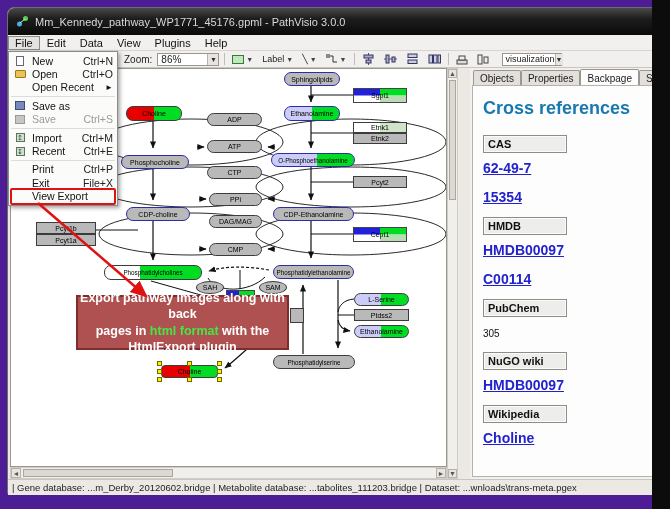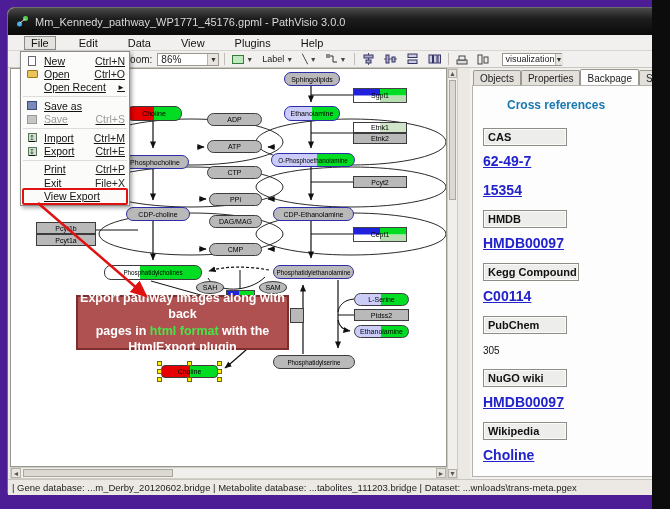--- a/index.html
+++ b/index.html
@@ -7,21 +7,21 @@
   #screen { position:relative; width:652px; height:509px; background:#4c1d95; overflow:hidden; }
 
   
   #win { position:absolute; left:7px; top:7px; width:656px; height:488px;
          background:#ece9e4; border:1px solid #6d6d6d; border-radius:7px 7px 3px 3px; overflow:visible; }
   #titlebar { position:absolute; left:0; top:0; width:100%; height:27px;
               background:linear-gradient(#4a4a4a,#1d1d1d 40%,#0a0a0a); border-radius:6px 6px 0 0;
               display:flex; align-items:center; color:#d8d8d8; font-size:11px; padding-left:8px; gap:6px; }
   #menubar { position:absolute; left:0; top:27px; width:100%; height:16px; background:#f2f0ee;
              border-bottom:1px solid #d8d5d0; display:flex; align-items:center; font-size:11px; color:#111; }
-  .menu-item { padding:1px 7px;margin-left:16px; }
+  .menu-item { padding:1px 7px; }
   .menu-item.open { border:1px solid #8a8a8a; background:#e4e2df; padding:0 6px; }
   #toolbar { position:absolute; left:0; top:43px; width:100%; height:17px; background:#f2f0ee;
              border-bottom:1px solid #c9c6c0; display:flex; align-items:center; font-size:10px; gap:5px; padding:0 4px; color:#222; }
   .tb-sep { width:1px; height:12px; background:#c0bdb7; }
   .combo { background:#fff; border:1px solid #9a978f; height:13px; display:flex; align-items:center;
            font-size:10px; padding-left:3px; justify-content:space-between; }
   .combo .arrow { width:11px; height:11px; background:#e8e5e0; border-left:1px solid #b5b2aa;
                   font-size:7px; display:flex; align-items:center; justify-content:center; color:#333; }
   .tb-btn { display:flex; align-items:center; gap:2px; font-size:9px; color:#222; padding:1px 2px; }
   .tb-caret { font-size:7px; color:#444; }
@@ -36,21 +36,21 @@
   .sc-btn { position:absolute; background:#e8e5e0; border:1px solid #b5b2aa; display:flex;
             align-items:center; justify-content:center; }
   .sc-thumb { position:absolute; background:#dcd9d3; border:1px solid #aaa79f; }
   #sidebar { position:absolute; left:462px; top:60px; width:204px; height:411px; background:#f2f0ee; }
   #tabs { position:absolute; left:3px; top:2px; display:flex; font-size:10px; }
   .tab { border:1px solid #9a978f; border-bottom:none; background:#e3e0db; padding:2px 6px 1px;
          border-radius:2px 2px 0 0; color:#222; }
   .tab.active { background:#fdfdfd; position:relative; top:-1px; padding-top:3px; }
   #sidebody { position:absolute; left:2px; top:17px; width:200px; height:392px; background:#fdfdfd;
               border:1px solid #b5b2aa; padding:12px 0 0 10px; overflow:hidden; }
-  .xref-heading { font-size:12px; font-weight:bold; margin-bottom:16px;margin-left:24px; }
+  .xref-heading { font-size:18px; font-weight:bold; margin-bottom:16px; }
   .xref-sec { margin-bottom:11px; }
   .xref-box { width:84px; border:1px solid #8f8c86; background:#ededeb; box-shadow:inset 0 0 0 1px #fbfbfa;
               font-size:11px; font-weight:bold; color:#111; padding:2px 0 2px 4px; margin-bottom:6px; white-space:nowrap; }
   .xref-box.wide { width:96px; }
   .xref-link { font-size:14px; font-weight:bold; text-decoration:underline; }
   .xref-plain { font-size:10px; color:#111; }
 
   #statusbar { position:absolute; left:0; top:471px; width:100%; height:16px; background:#ece9e4;
                border-top:1px solid #c9c6c0; font-size:9.5px; color:#222; display:flex; align-items:center;
                padding-left:4px; white-space:nowrap; overflow:hidden; }
@@ -69,23 +69,23 @@
   .whitegreen { background:linear-gradient(90deg,#ffffff 0 50%,#cfe4c9 50% 100%); }
   .data2x2 { border:1px solid #444; background:
       linear-gradient(90deg,#2121dd 0 50%,#00dd22 50% 100%) top/100% 50% no-repeat,
       linear-gradient(90deg,#ffffff 0 50%,#b9ddb2 50% 100%) bottom/100% 50% no-repeat; }
   .pemtbar { border:1px solid #444; background:
       linear-gradient(90deg,#2121dd 0 45%,#00dd22 45% 100%) top/100% 60% no-repeat,#fff; }
   #edges { position:absolute; left:0; top:0; z-index:1; }
   .handle { position:absolute; width:5px; height:5px; background:#ffee00; border:1px solid #6b6b00; z-index:4; }
 
   
-  #filemenu { position:absolute; left:12px; top:43px; width:110px; background:#fbfbfa;
+  #filemenu { position:absolute; left:0; top:43px; width:110px; background:#fbfbfa;
               border:1px solid #8a8a8a; box-shadow:2px 2px 4px rgba(0,0,0,.35); z-index:20;
-              font-size:10.5px; color:#111; padding:2px 0;text-decoration:underline; }
+              font-size:10.5px; color:#111; padding:2px 0; }
   .fm-item { display:flex; align-items:center; height:13.4px; padding:0 4px 0 3px; position:relative; }
   .fm-ico { width:16px; display:flex; justify-content:center; margin-right:4px; }
   .fm-label { flex:1; }
   .fm-short { color:#222; }
   .fm-item.disabled .fm-label, .fm-item.disabled .fm-short { color:#9a9a9a; }
   .fm-sep { height:1px; background:#dcdcda; margin:2px 2px; }
   .fm-sub { font-size:8px; }
   .ico-doc { width:8px; height:10px; background:#fff; border:1px solid #667; }
   .ico-folder { width:11px; height:8px; background:#e8c45a; border:1px solid #a07818; border-radius:1px; }
   .ico-save { width:10px; height:9px; background:#7a8ab8; border:1px solid #3c4c7c; }
@@ -325,21 +325,20 @@
         <a class="xref-link" style="color:#2222cc;">62-49-7</a>
       </div>
       <div class="xref-sec">
         <a class="xref-link" style="color:#2222cc;">15354</a>
       </div>
       <div class="xref-sec">
         <div class="xref-box">HMDB</div>
         <a class="xref-link" style="color:#2222cc;">HMDB00097</a>
       </div>
       <div class="xref-sec">
-        <div class="xref-box wide">Kegg Compound</div>
         <a class="xref-link" style="color:#2222cc;">C00114</a>
       </div>
       <div class="xref-sec">
         <div class="xref-box">PubChem</div>
         <span class="xref-plain">305</span>
       </div>
       <div class="xref-sec">
         <div class="xref-box">NuGO wiki</div>
         <a class="xref-link" style="color:#2222cc;">HMDB00097</a>
       </div>
@@ -394,21 +393,21 @@
       <span class="fm-ico">
             <span class="ico-port">↥</span>
           </span>
       <span class="fm-label">Import</span>
           <span class="fm-short">Ctrl+M</span>
     </div>
     <div class="fm-item">
       <span class="fm-ico">
             <span class="ico-port">↧</span>
           </span>
-      <span class="fm-label">Export</span>
+      <span class="fm-label">Recent</span>
           <span class="fm-short">Ctrl+E</span>
     </div>
     <div class="fm-sep"></div>
     <div class="fm-item">
       <span class="fm-ico"></span>
       <span class="fm-label">Print</span>
           <span class="fm-short">Ctrl+P</span>
     </div>
     <div class="fm-item">
       <span class="fm-ico"></span>

